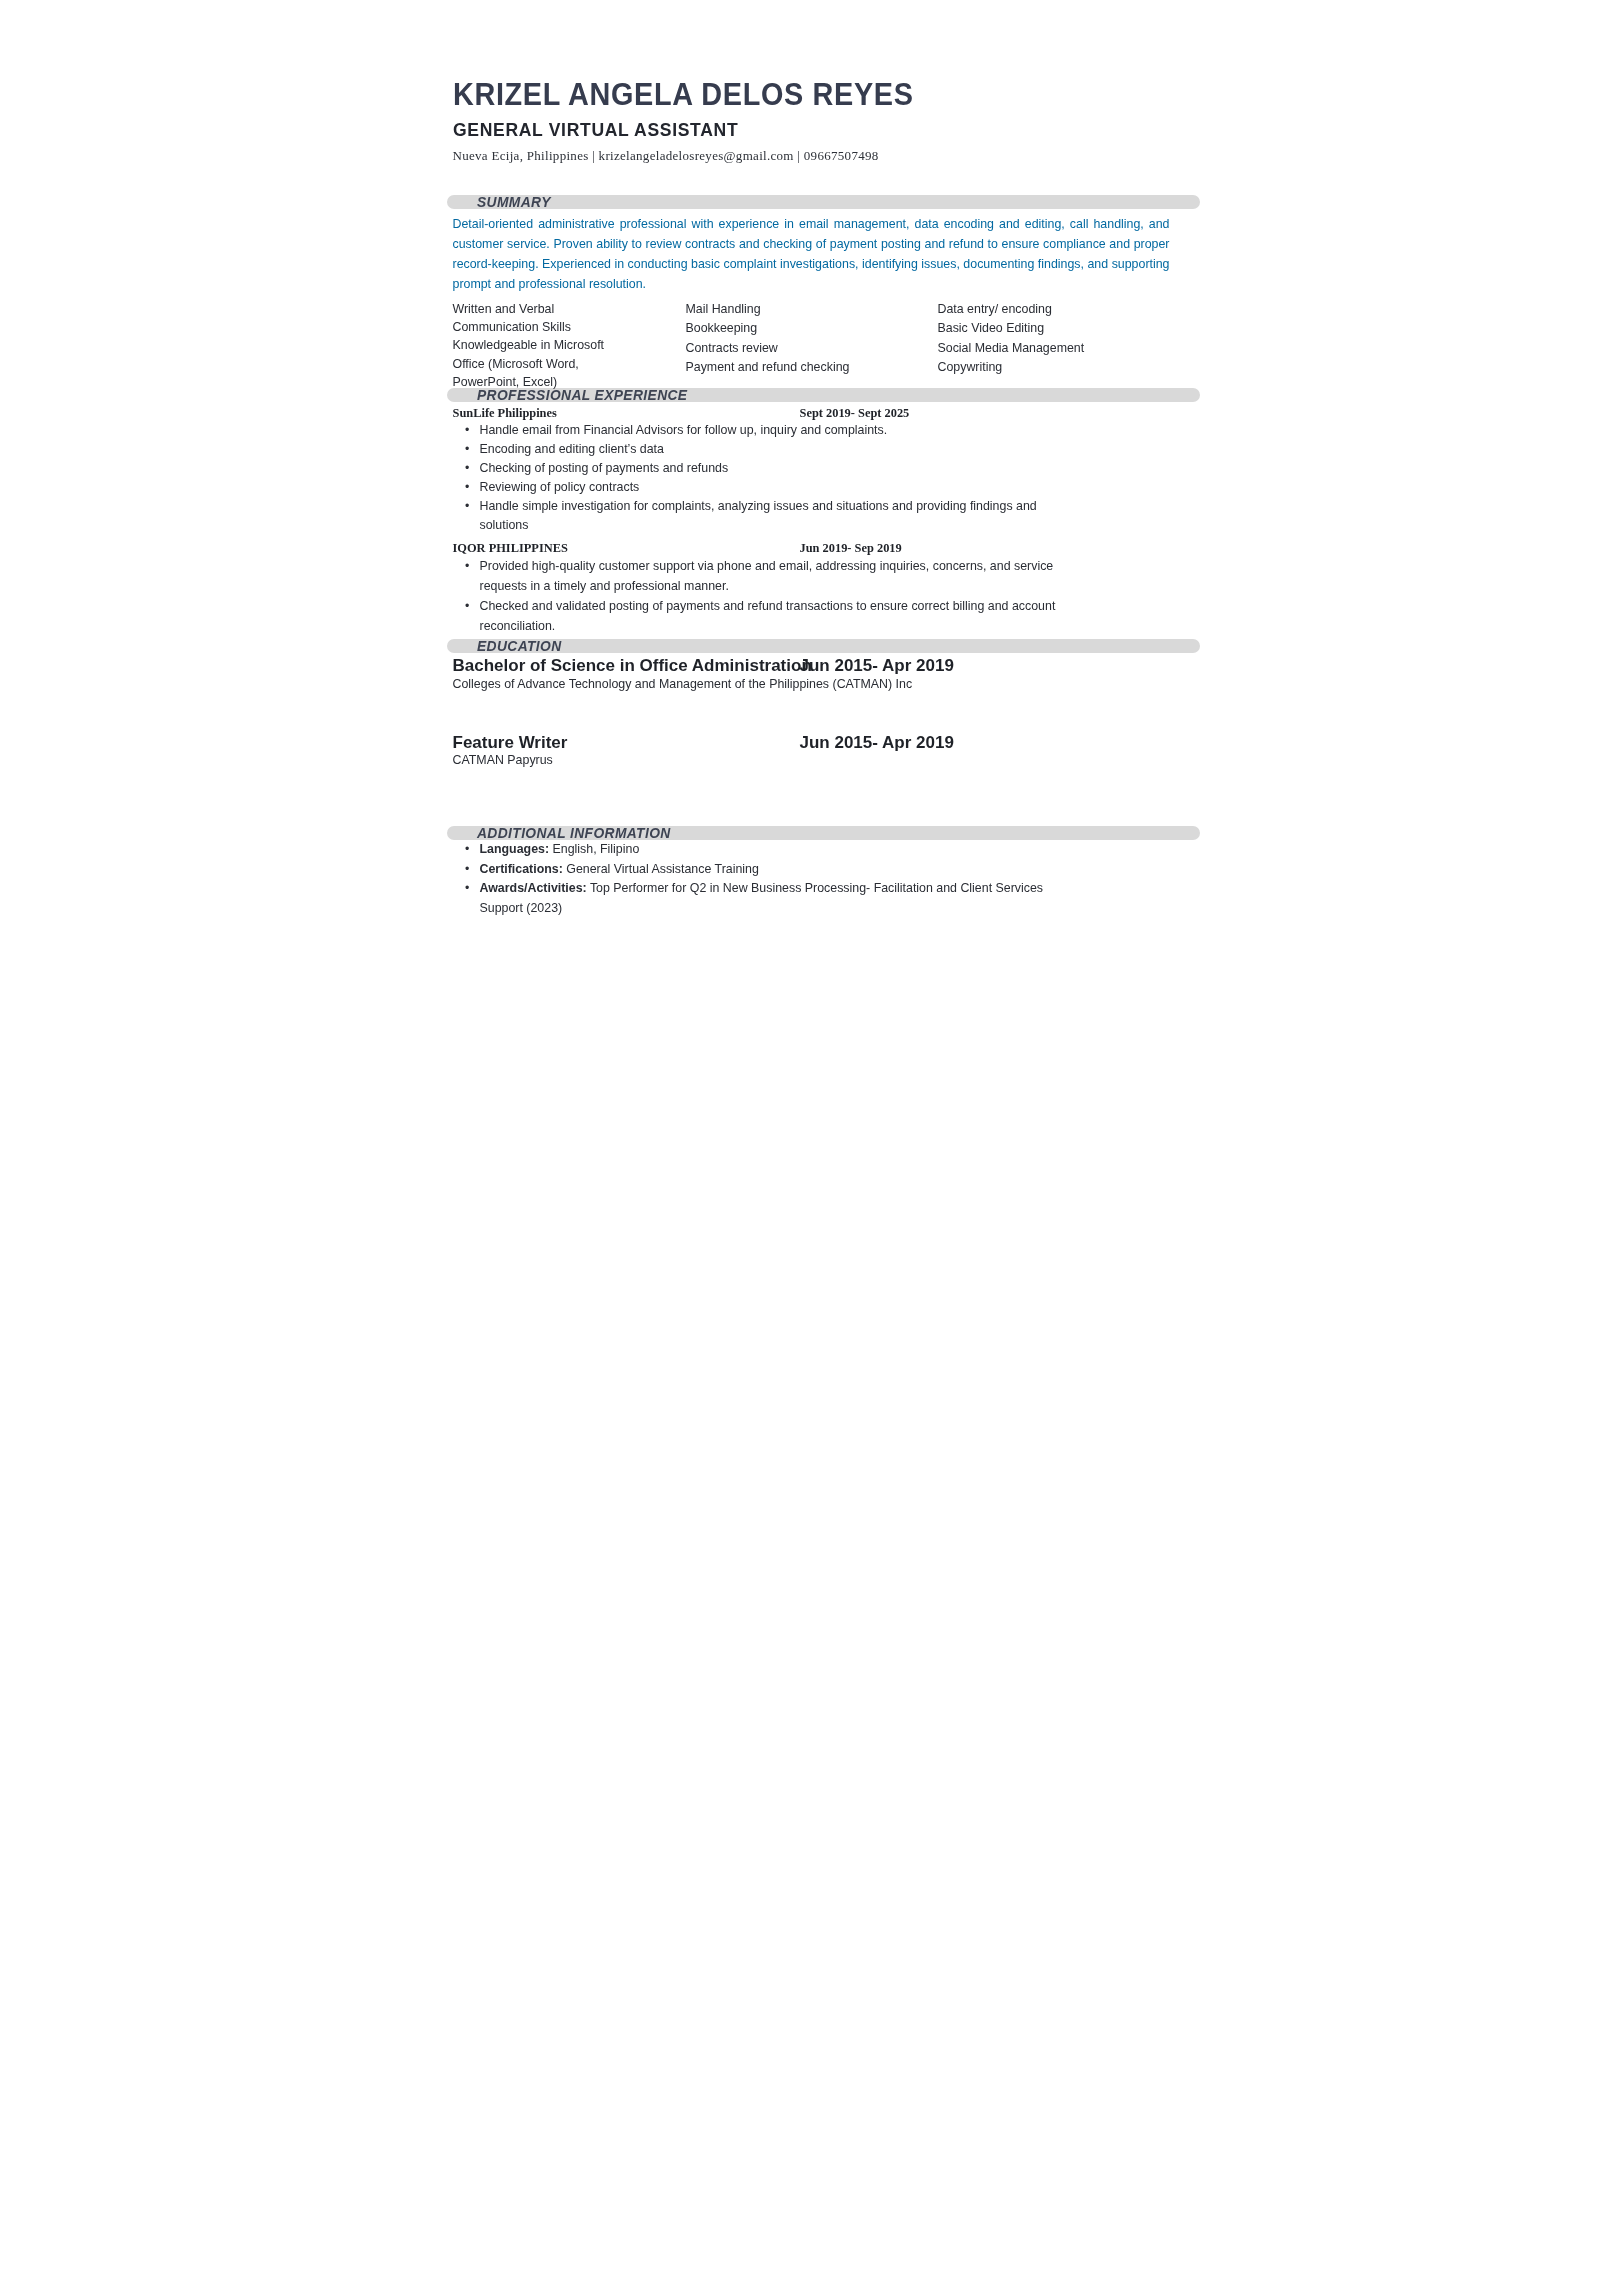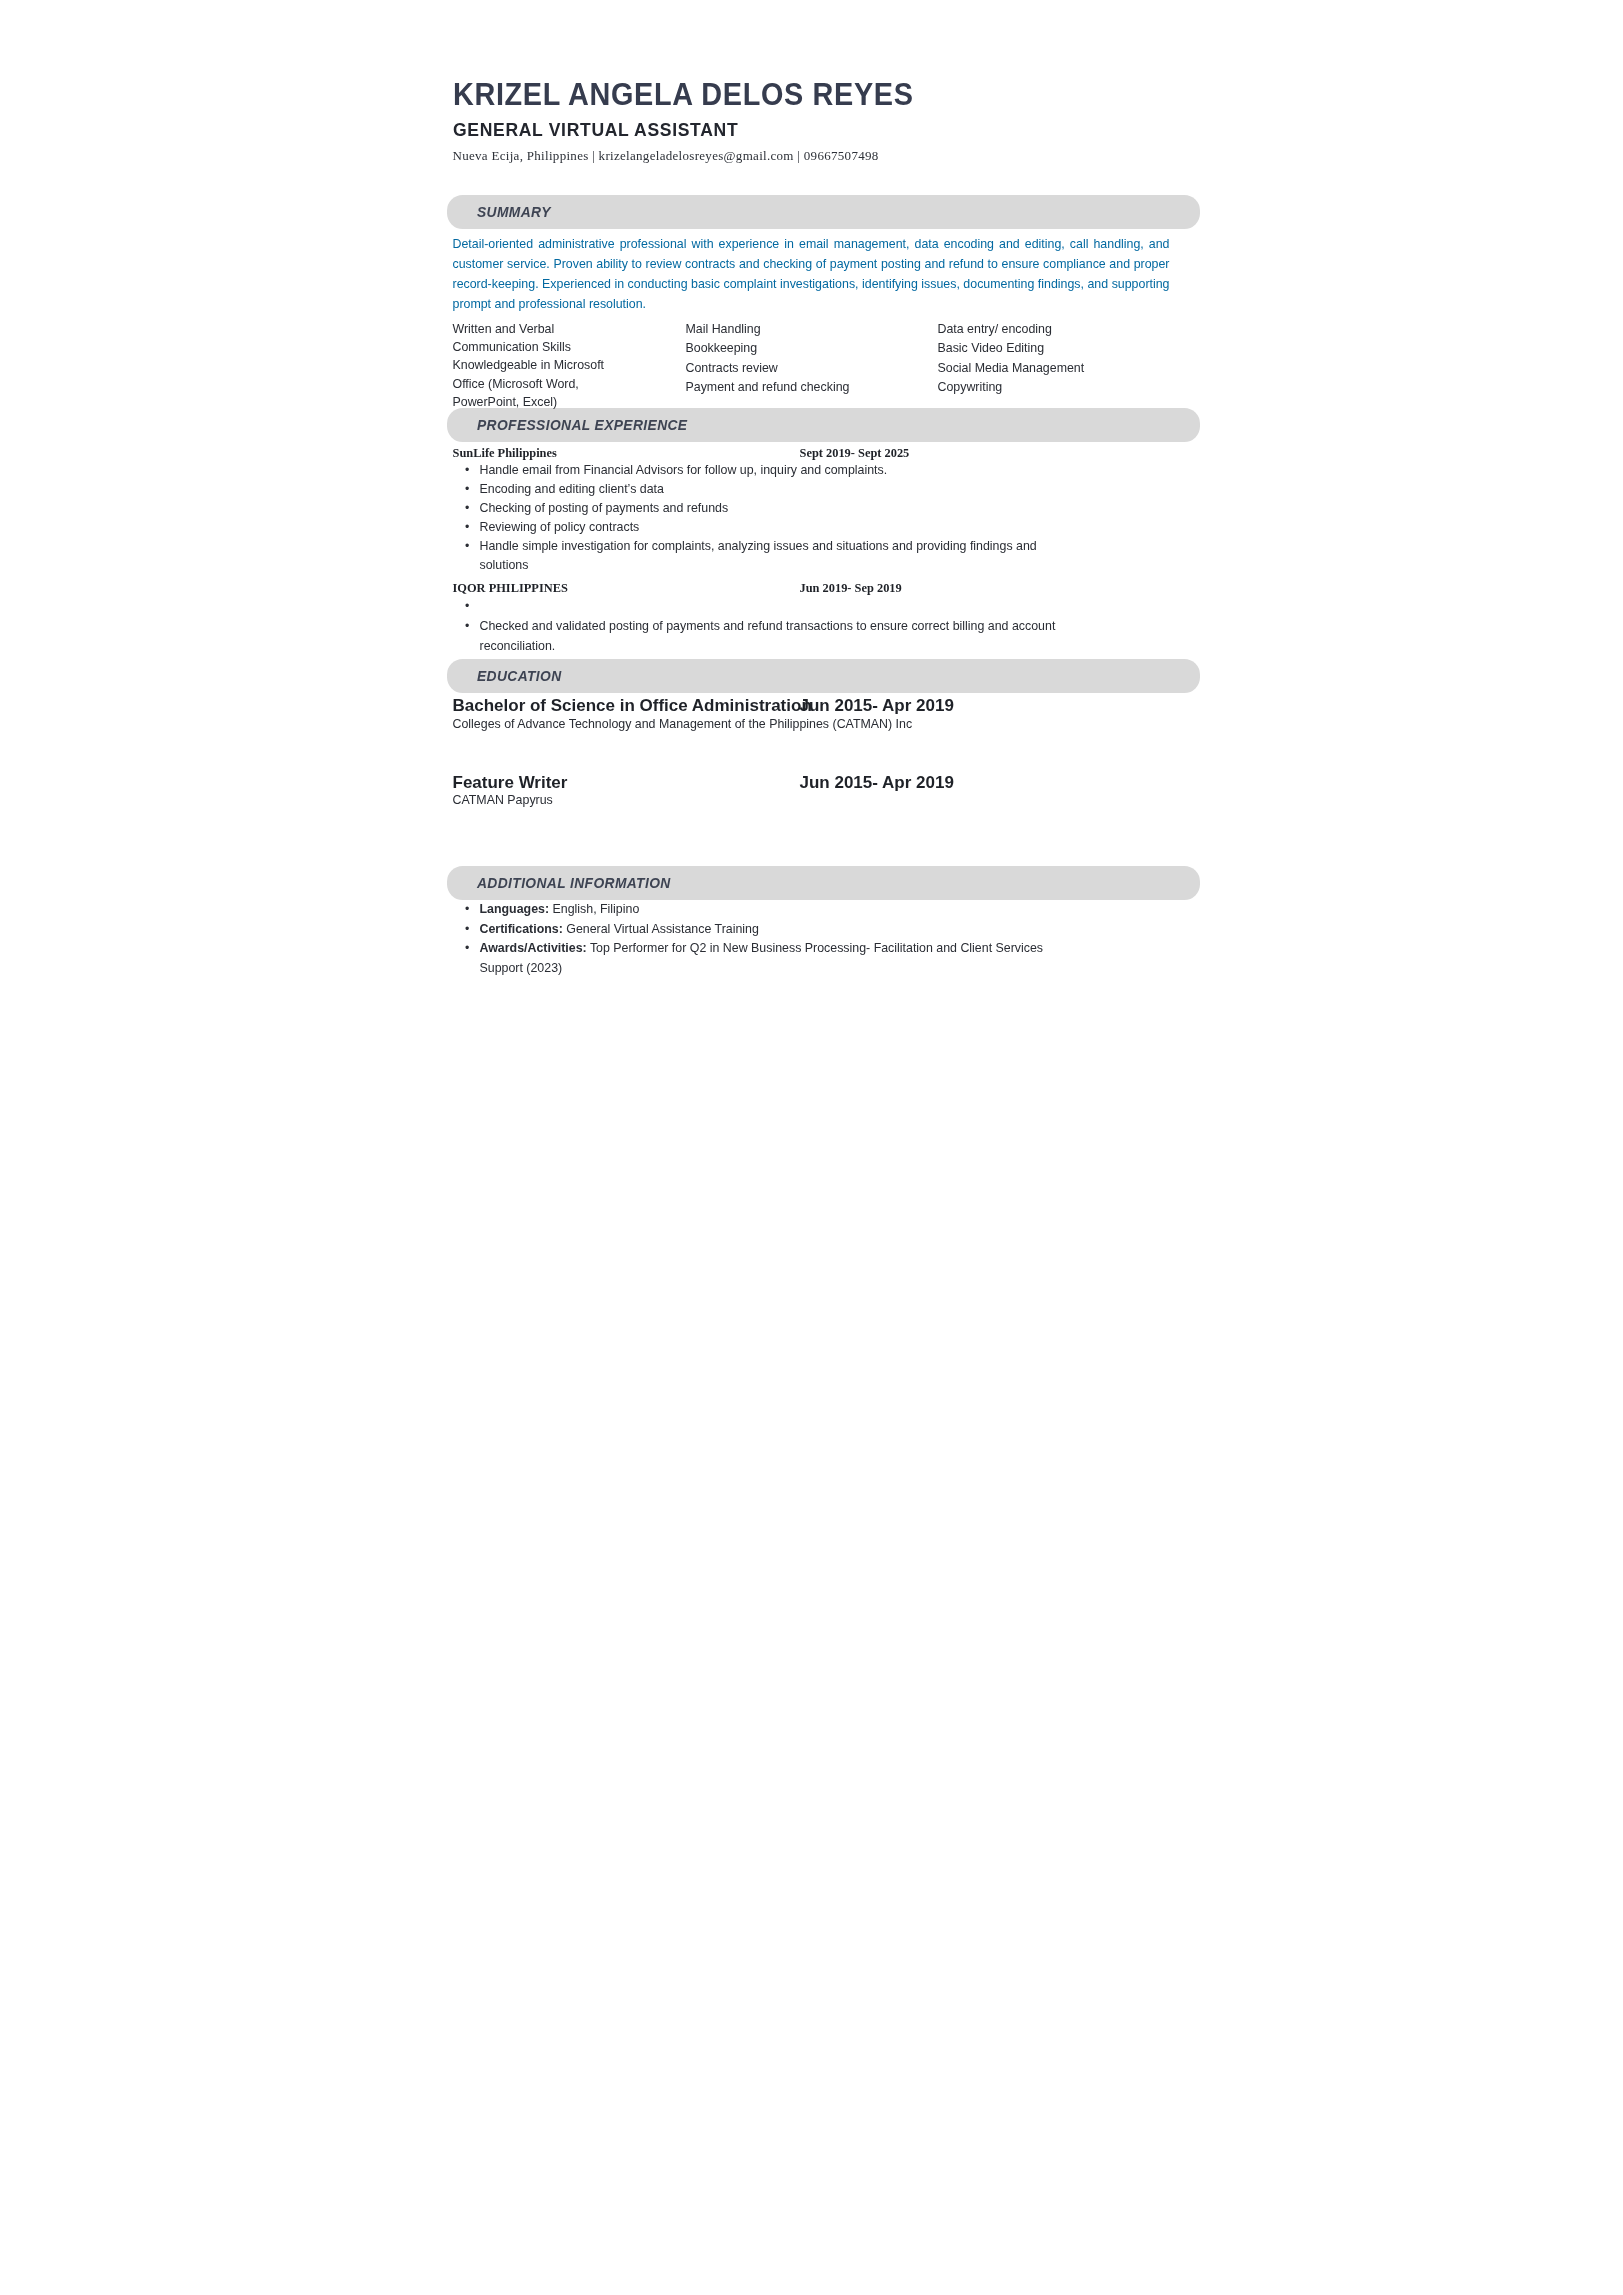--- a/index.html
+++ b/index.html
@@ -20,21 +20,21 @@
     color:#23262e; letter-spacing:0.7px; transform:scaleX(.96); transform-origin:left center;
     white-space:nowrap;
   }
   .contact {
     margin-top:8.5px; font-size:13px; line-height:15.7px; color:#2d3138; letter-spacing:0.3px;
     white-space:nowrap;
     font-family:Liberation Serif, serif;
   }
 
   .pill {
-    margin-left:-5.2px; width:723px; height:34px; background:#d9d9d9;
+    margin-left:-5.2px; width:723px; height:14px; background:#d9d9d9;
     border-radius:15.7px; display:flex; align-items:center; padding-left:30px;
     box-sizing:content-box;
   }
   .pill .hd {
     font-size:14.4px; font-style:italic; font-weight:bold; color:#3e4453;
     letter-spacing:0.4px; transform:scaleX(.96); transform-origin:left center;
     white-space:nowrap;
   }
   .pill-summary    { margin-top:31px; }
   .pill-skills     { margin-top:31px; }
@@ -144,20 +144,21 @@
         </li>
     </ul>
 
     <div class="jobrow row-iqor">
       <span class="company">IQOR PHILIPPINES</span>
       <span class="dates">Jun 2019- Sep 2019</span>
     </div>
     <ul class="bullets bullets-iqor">
       <li>
           <span class="dot">•</span>
+          <span class="btext">Provided high-quality customer support via phone and email, addressing inquiries, concerns, and service requests in a timely and professional manner.</span>
         </li>
       <li>
           <span class="dot">•</span>
           <span class="btext">Checked and validated posting of payments and refund transactions to ensure correct billing and account reconciliation.</span>
         </li>
     </ul>
 
     <div class="pill pill-education">
       <span class="hd">EDUCATION</span>
     </div>

